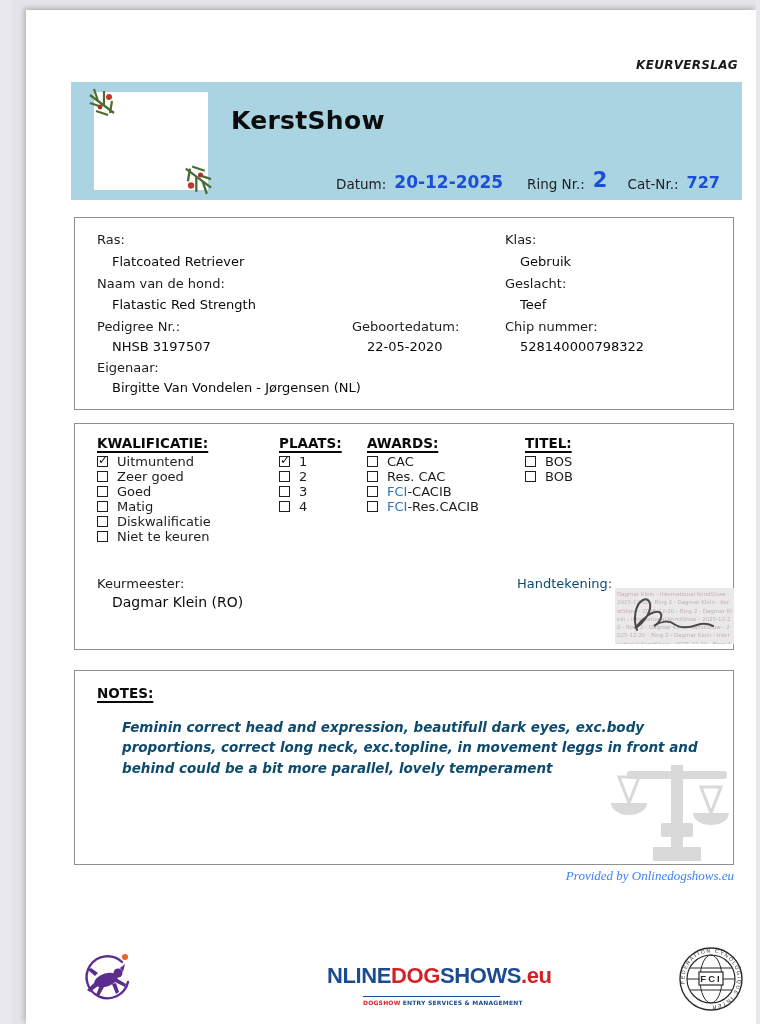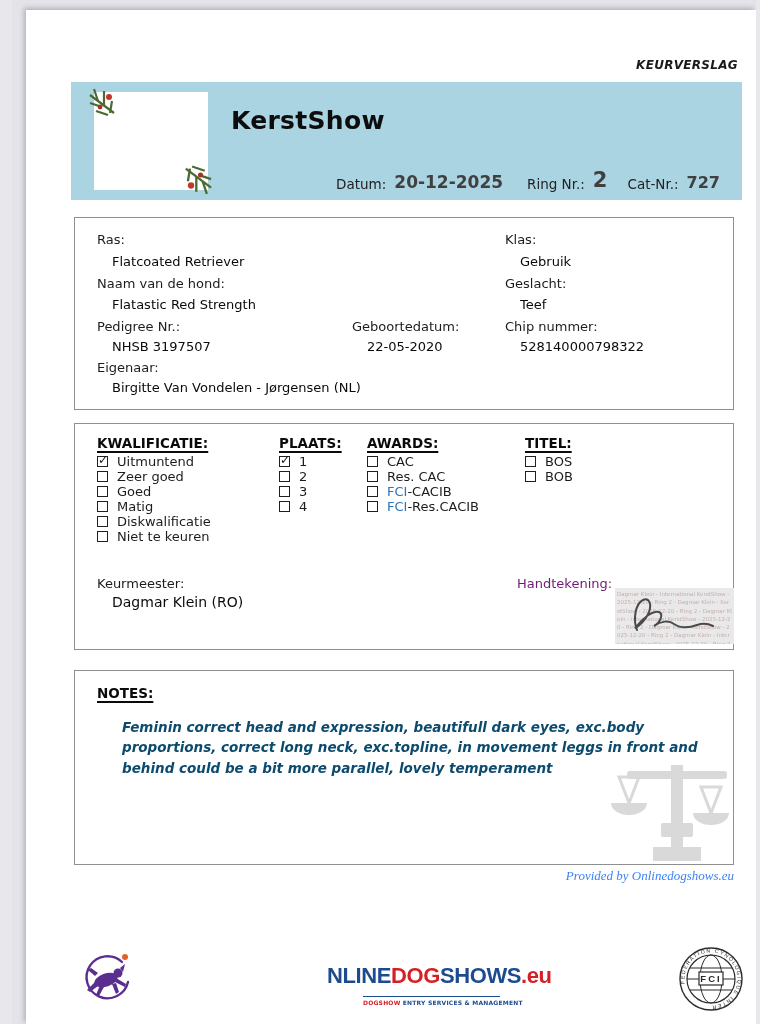--- a/index.html
+++ b/index.html
@@ -19,21 +19,21 @@
   .club-inner { position:absolute; left:9px; top:7px; right:9px; bottom:7px;
                 background:#f7efd8; border:2px solid #c89a3f; text-align:center; }
   .club-name { margin-top:20px; font-size:12px; font-weight:bold; color:#3d3d3d; }
   .club-show { margin-top:7px; font-size:15px; font-weight:bold; color:#c0392b; }
   .pine { position:absolute; }
   .pine.tl { left:-6px; top:-5px; }
   .pine.br { right:-6px; bottom:-6px; transform:rotate(180deg); }
   .band-title { position:absolute; left:160px; top:24px; font-size:25px; font-weight:bold; color:#0d0d0d; letter-spacing:.3px; }
   .band-meta { position:absolute; right:22px; bottom:8px; display:flex; align-items:flex-end; white-space:nowrap; }
   .band-meta .m-lbl { font-size:13.5px; color:#222; }
-  .band-meta .m-val { font-weight:bold; color:#404040; margin-left:8px; }
+  .band-meta .m-val { font-weight:bold; color:#1d4ed8; margin-left:8px; }
   .v-datum { font-size:17px; }
   .v-ring  { font-size:21px; }
   .v-cat   { font-size:16px; }
   .gap1 { width:24px; } .gap2 { width:20px; }
 
   
   .frame { position:absolute; left:48px; width:660px; border:1px solid #8f8f8f; background:#fff; }
   .info-box    { top:207px; height:193px;padding-left:41px; }
   .judge-box   { top:413px; height:227px; }
   .notes-box   { top:660px; height:195px; }
@@ -210,21 +210,21 @@
         <span class="cb"></span>
         <span class="opt-label">BOS</span>
         </div>
       <div class="opt" style="left:450px; top:45px">
         <span class="cb"></span>
         <span class="opt-label">BOB</span>
         </div>
 
       <div class="lbl" style="left:22px; top:152px">Keurmeester:</div>
       <div class="val" style="left:37px; top:170px; font-size:14px">Dagmar Klein (RO)</div>
-      <div class="lbl" style="left:442px; top:152px; color:#701a75">Handtekening:</div>
+      <div class="lbl" style="left:442px; top:152px; color:#0c4a6e">Handtekening:</div>
       <div class="sig-box">
         <div class="sig-wm">Dagmar Klein - International KerstShow - 2025-12-20 - Ring 2 - Dagmar Klein - KerstShow - 2025-12-20 - Ring 2 - Dagmar Klein - International KerstShow - 2025-12-20 - Ring 2 - Dagmar Klein - KerstShow - 2025-12-20 - Ring 2 - Dagmar Klein - International KerstShow - 2025-12-20 - Ring 2</div>
         <svg width="110" height="52" viewBox="0 0 110 52">
           <path d="M18,40 C14,30 16,14 24,10 C30,7 33,14 30,22 C27,30 20,36 16,38 C24,28 34,20 40,22 C45,24 41,33 35,36 C42,31 50,30 55,34 C61,38 70,38 78,35 C84,33 90,34 94,36" fill="none" stroke="#4a4a4c" stroke-width="2" stroke-linecap="round"></path>
         </svg>
       </div>
     </div>
 
     <div class="frame notes-box">
       <div class="sec-h" style="left:22px; top:14px">NOTES:</div>

